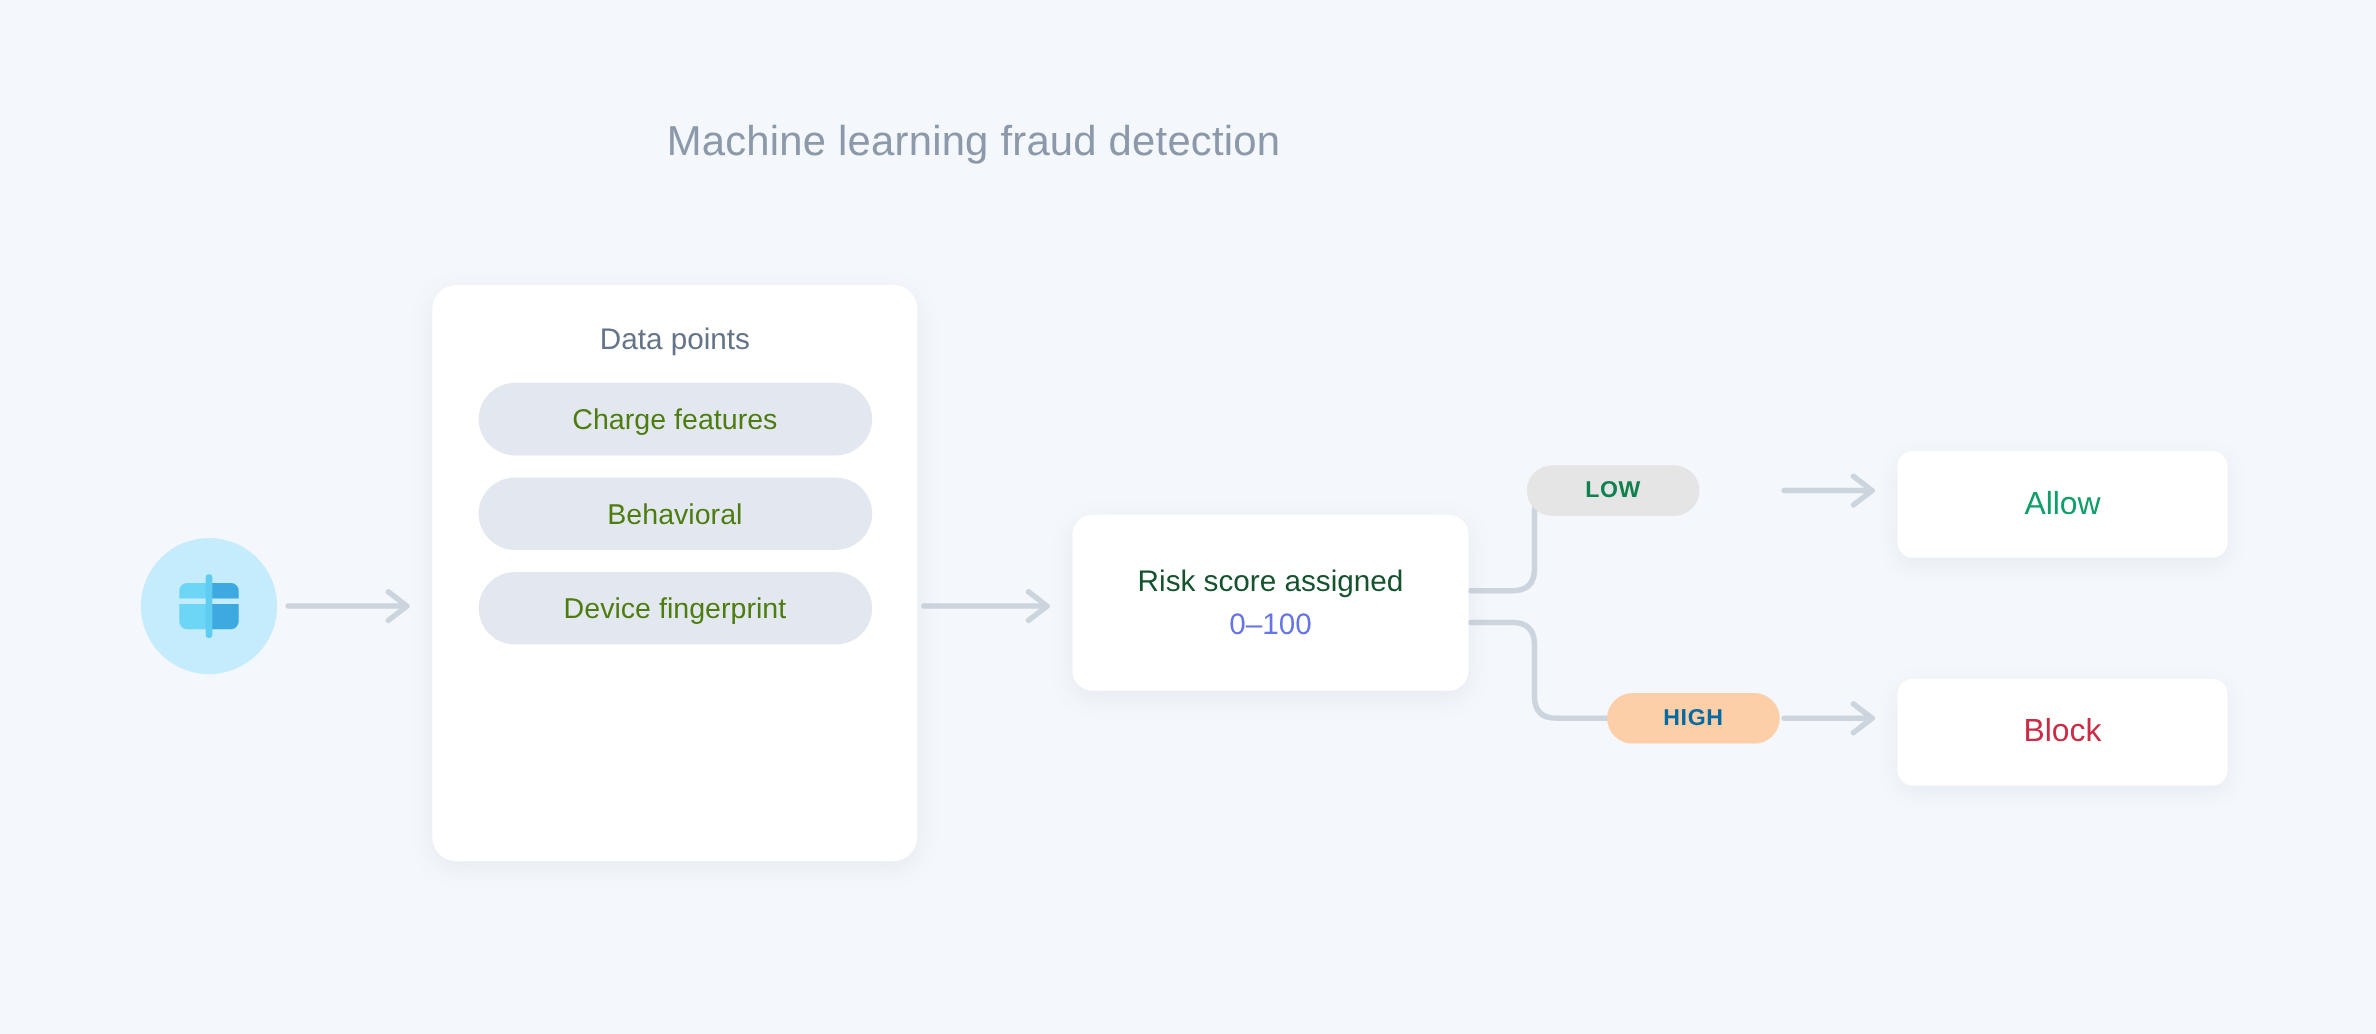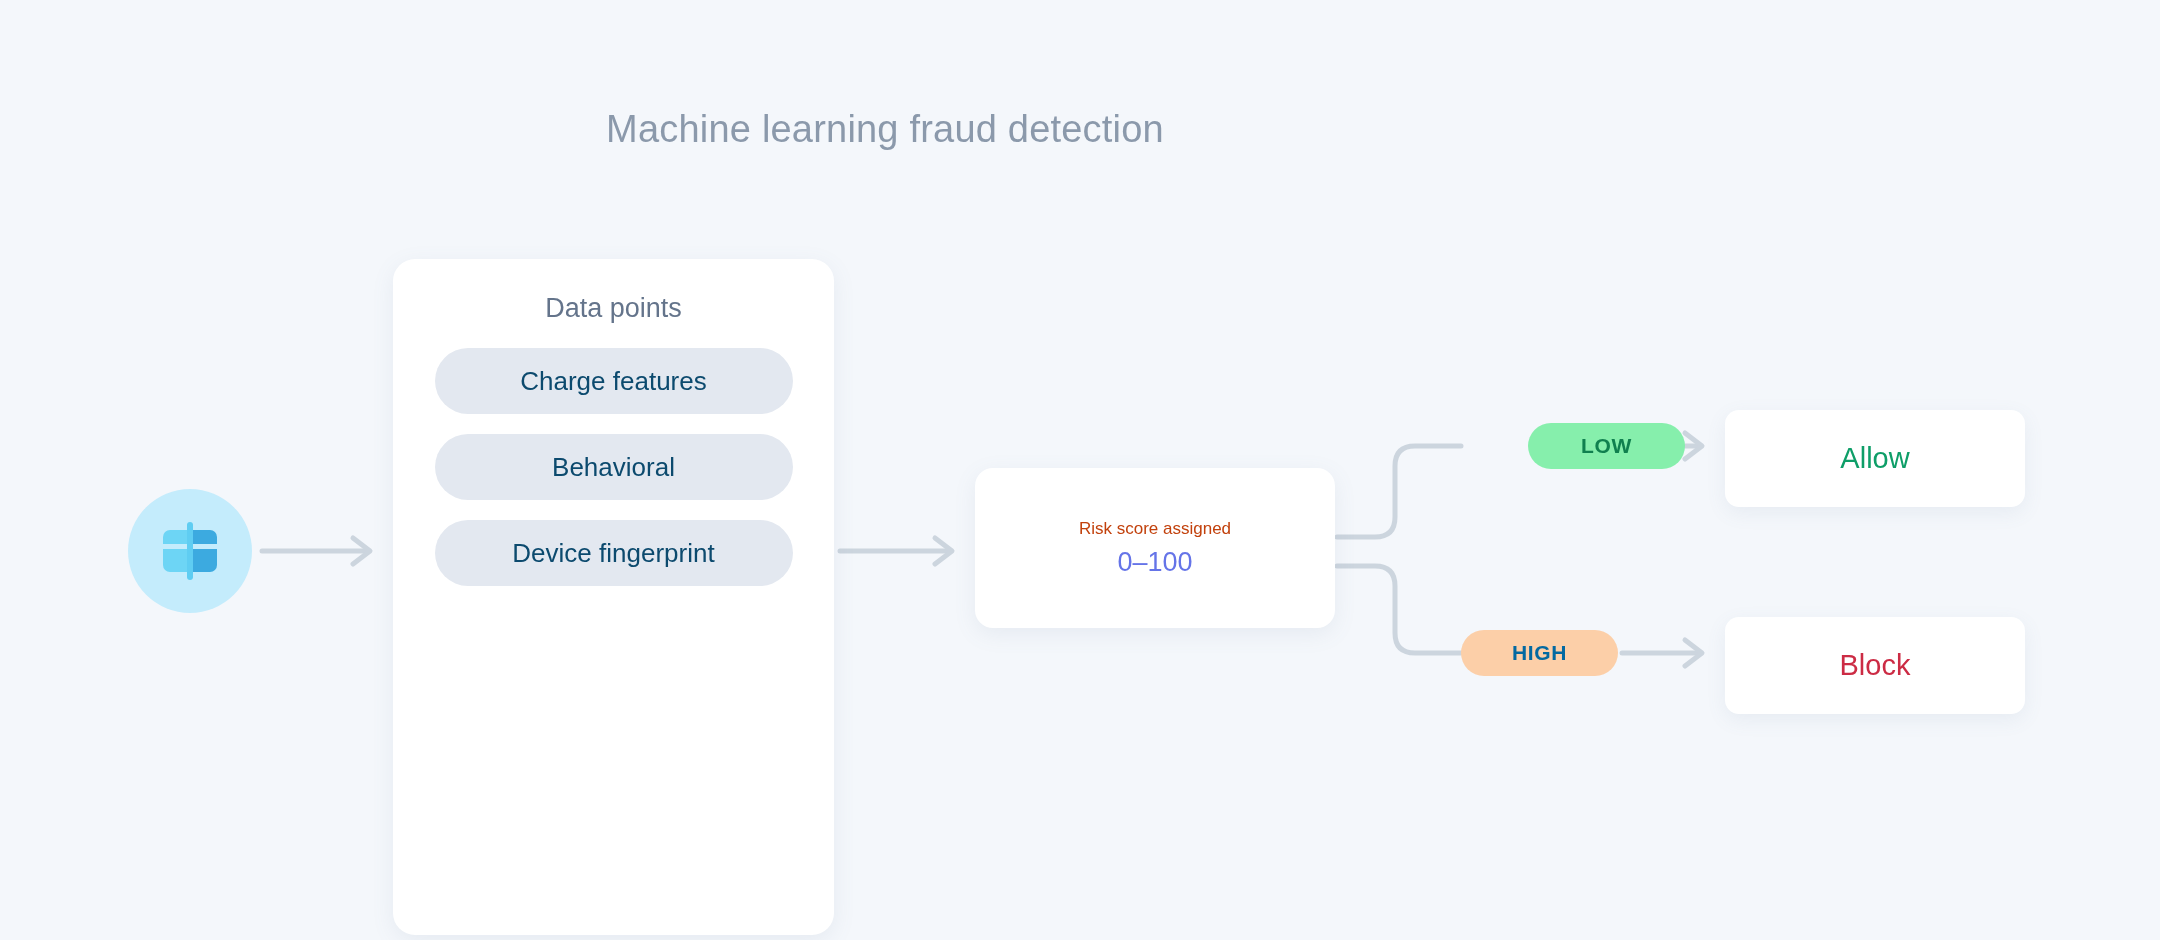--- a/index.html
+++ b/index.html
@@ -55,21 +55,21 @@
     align-items: center;
     justify-content: center;
   }
 
   
   .datapoints-card {
     position: absolute;
     left: 393px;
     top: 259px;
     width: 441px;
-    height: 676px;
+    height: 524px;
     background: #ffffff;
     border-radius: 22px;
     box-shadow: 0 6px 22px rgba(103, 124, 156, 0.10);
     padding-top: 34px;
     box-sizing: border-box;
   }
   .datapoints-title {
     text-align: center;
     font-size: 27px;
     color: #64748b;
@@ -84,65 +84,65 @@
   }
   .pill {
     width: 358px;
     height: 66px;
     border-radius: 33px;
     background: #e3e8f0;
     display: flex;
     align-items: center;
     justify-content: center;
     font-size: 26px;
-    color: #0c4a6e;
+    color: #4d7c0f;
   }
 
   
   .risk-box {
     position: absolute;
     left: 975px;
     top: 468px;
     width: 360px;
     height: 160px;
     background: #ffffff;
     border-radius: 18px;
     box-shadow: 0 6px 22px rgba(103, 124, 156, 0.10);
     display: flex;
     flex-direction: column;
     align-items: center;
     justify-content: center;
     gap: 8px;
   }
   .risk-label {
-    font-size: 17px;
-    color: #c2410c;
+    font-size: 27px;
+    color: #14532d;
   }
   .risk-range {
     font-size: 27px;
     color: #6574e8;
   }
 
   
   .badge {
     position: absolute;
     height: 46px;
     border-radius: 23px;
     display: flex;
     align-items: center;
     justify-content: center;
     font-size: 21px;
     font-weight: bold;
     letter-spacing: 0.6px;
   }
   .badge-low {
-    left: 1528px;
+    left: 1388px;
     top: 423px;
     width: 157px;
-    background: #86efac;
+    background: #e5e5e5;
     color: #10804f;
   }
   .badge-high {
     left: 1461px;
     top: 630px;
     width: 157px;
     background: #fccfa8;
     color: #0369a1;
   }
 

